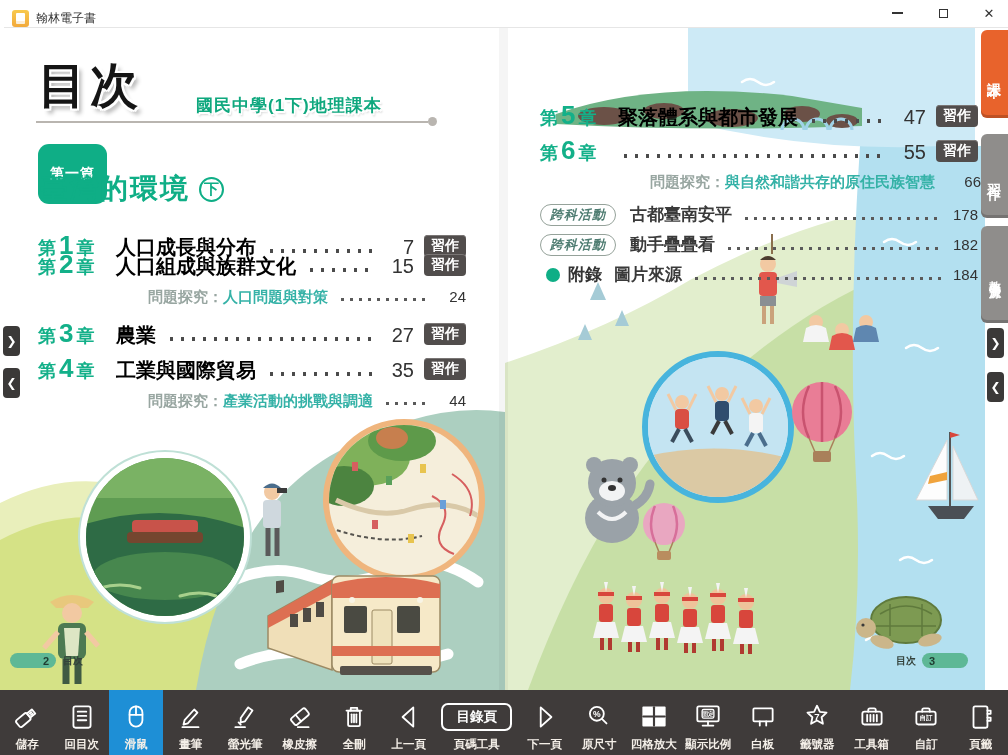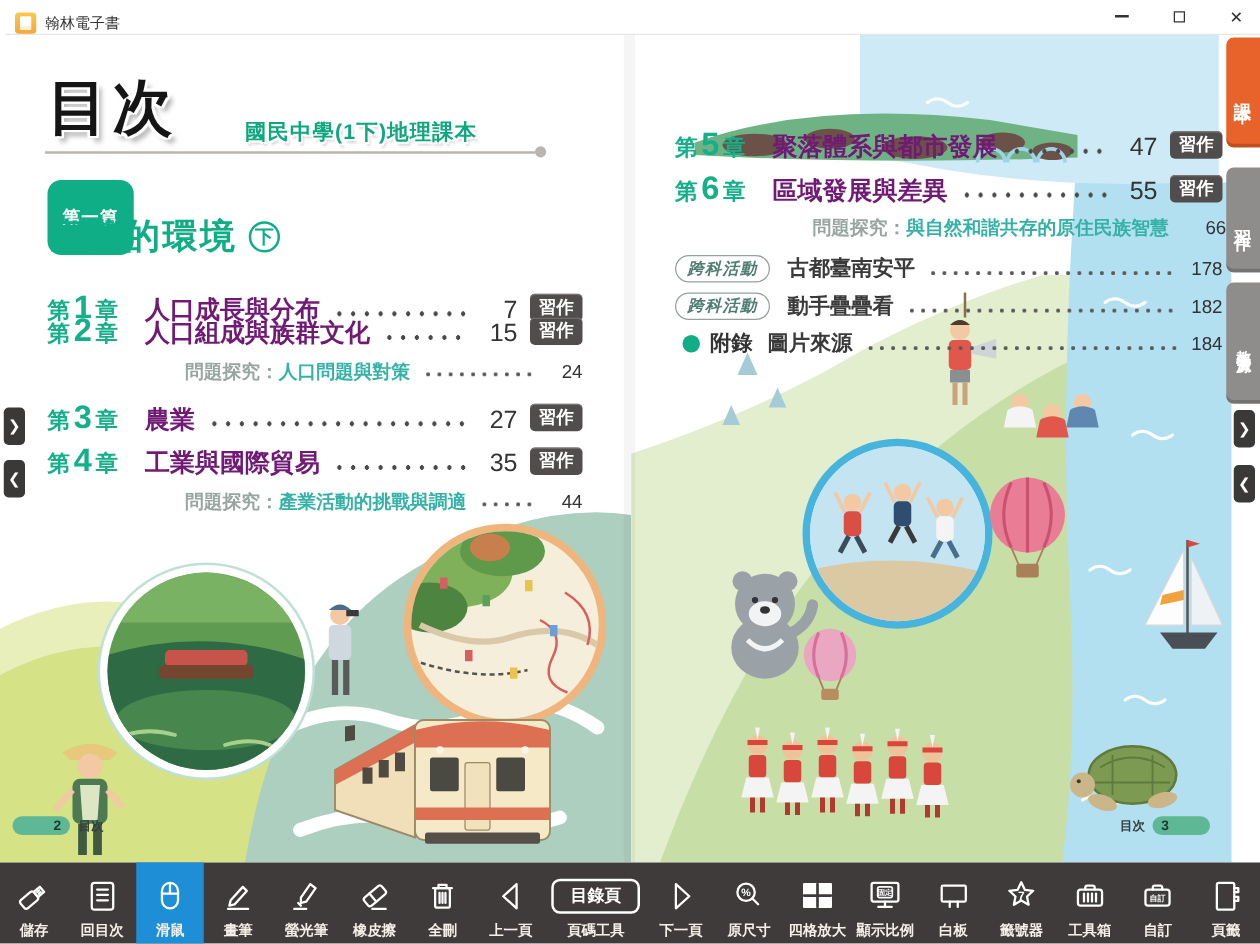--- a/index.html
+++ b/index.html
@@ -38,21 +38,21 @@
     font-size:15px; align-items:center; justify-content:center; margin-left:9px; letter-spacing:0; }
 
   
   .rows { position:absolute; z-index:5; }
   .rows-left { left:38px; top:186px; width:428px; }
   .rows-right { left:540px; top:72px; width:438px; }
   .row { position:absolute; left:0; width:100%; display:flex; align-items:baseline; }
   .chnum { color:#13b089; white-space:nowrap; width:70px; flex:0 0 70px; }
   .chnum .pre { font-size:18px; font-weight:700; font-style:normal; }
   .chnum .n { font-size:26px; font-weight:700; margin:0 3px; }
-  .chtitle { font-size:20px; font-weight:700; color:#701a75; white-space:nowrap; margin-left:8px; }
+  .chtitle { font-size:20px; font-weight:700; color:#000000; white-space:nowrap; margin-left:8px; }
   .dots { flex:1; height:4px; align-self:flex-end; margin:0 8px 8px 10px;
     background-image:radial-gradient(circle,#4a4a4a 1.8px,transparent 2px); background-size:11px 4px; background-repeat:repeat-x; }
   .dots.sm { height:3px; margin-bottom:6px;
     background-image:radial-gradient(circle,#5a5a5a 1.5px,transparent 1.7px); background-size:9px 3px; }
   .pg { flex:0 0 32px; text-align:right; font-size:20px; color:#333; font-weight:500; }
   .pg.sm { font-size:15px; flex-basis:28px; }
   .wbadge { background:#514d4c; color:#fff; font-size:14px; font-weight:700; padding:2px 7px; border-radius:4px;
     margin-left:10px; align-self:center; white-space:nowrap; box-shadow:inset 0 1px 0 #7a7675; }
   .inq { padding-left:62px; }
   .inq-label { font-size:15px; color:#98a6a1; font-weight:600; white-space:nowrap;padding-left:48px; }
@@ -464,21 +464,20 @@
     <div class="rows rows-right">
       <div class="row" style="top:0">
         <span class="chnum"><i class="pre">第</i><b class="n">5</b><i class="pre">章</i></span>
         <span class="chtitle">聚落體系與都市發展</span>
         <span class="dots"></span>
         <span class="pg">47</span>
         <span class="wbadge">習作</span>
       </div>
       <div class="row" style="top:35px">
         <span class="chnum"><i class="pre">第</i><b class="n">6</b><i class="pre">章</i></span>
-        <span class="chtitle">區域發展與差異</span>
         <span class="dots"></span>
         <span class="pg">55</span>
         <span class="wbadge">習作</span>
       </div>
       <div class="row inq" style="top:73px">
         <span class="inq-label">問題探究：</span>
         <span class="inq-title">與自然和諧共存的原住民族智慧</span>
         <span class="dots sm"></span>
         <span class="pg sm">66</span>
       </div>

